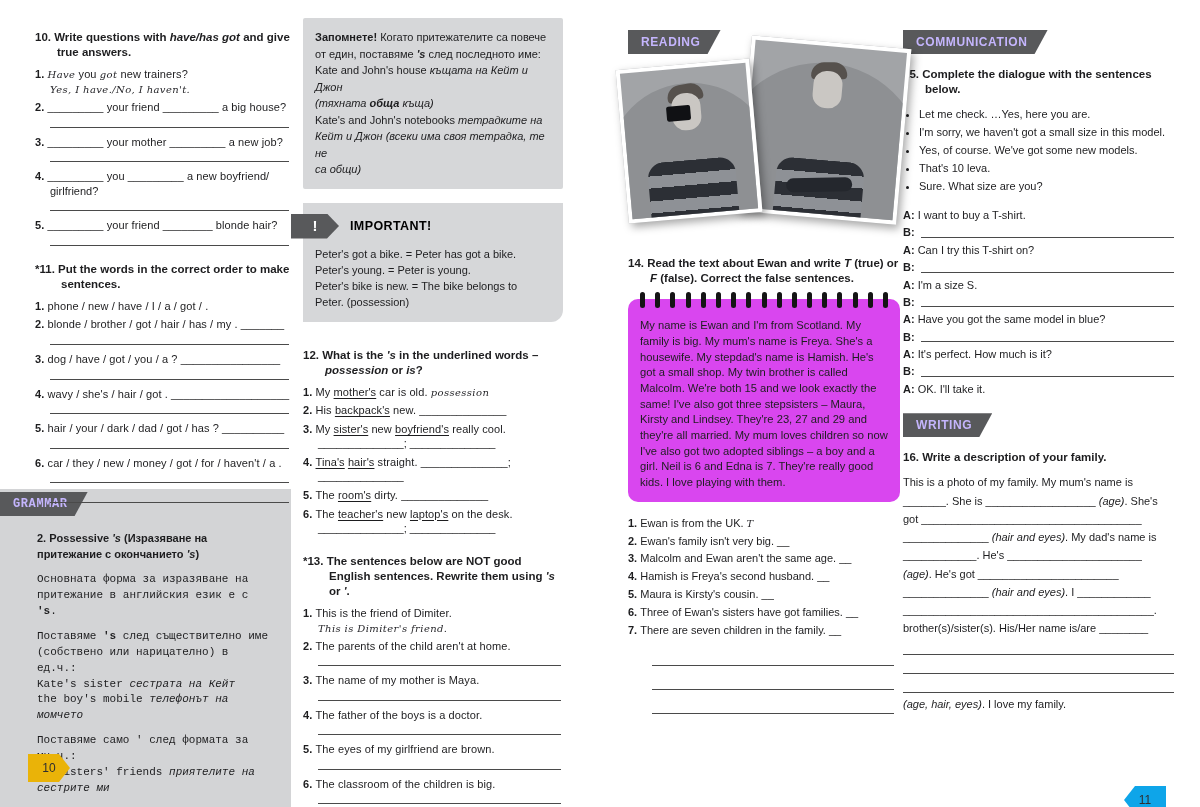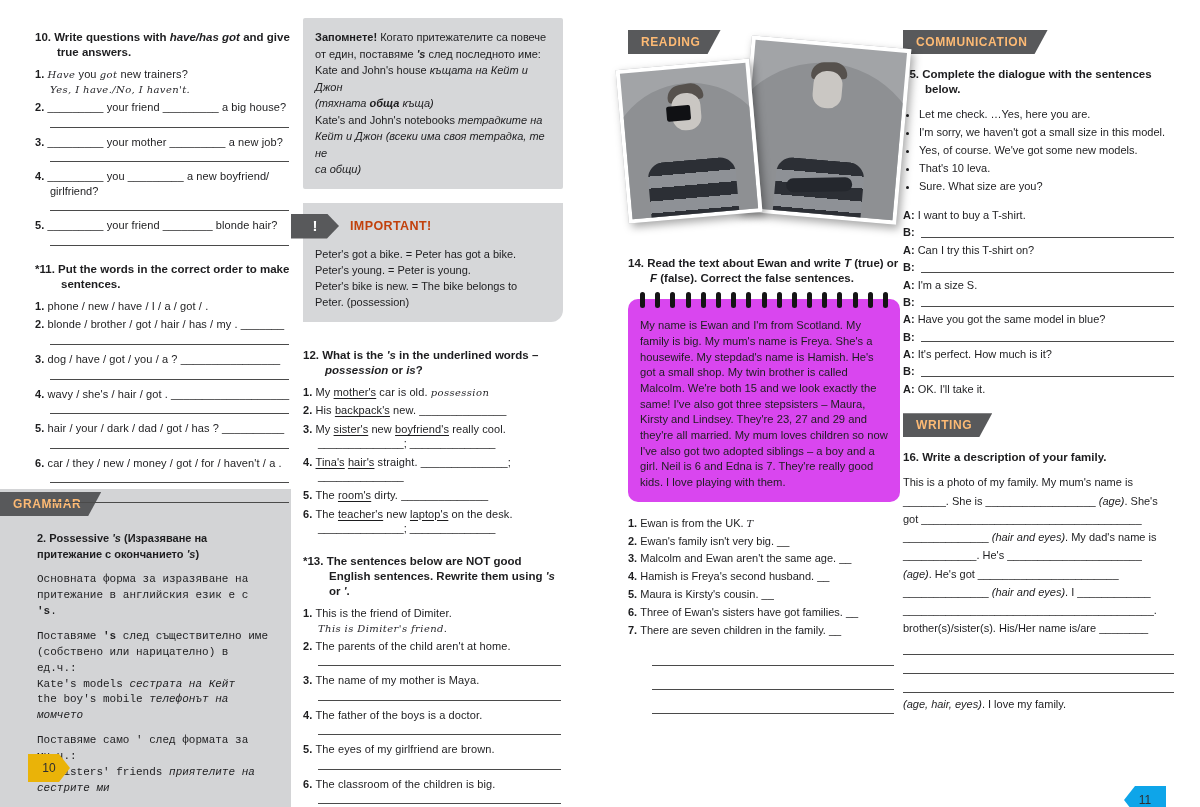--- a/index.html
+++ b/index.html
@@ -18,34 +18,34 @@
   .u{text-decoration:underline;text-underline-offset:2px}
   .hw{font-family:"DejaVu Serif",serif;font-style:italic;font-size:10px;letter-spacing:.4px;color:#26262a}
 
   .extitle{font-weight:bold;font-size:11.5px;line-height:1.32;padding-left:22px;text-indent:-22px;margin:0 0 7px 0;}
   .item{line-height:1.32;padding-left:15px;text-indent:-15px;margin-top:4px;letter-spacing:.1px;}
   .cont{padding-left:15px;line-height:1.32;}
   .hwline{padding-left:15px;line-height:1.2;margin:1px 0 2px;}
   .wline{border-bottom:1px solid #4a4a4a;height:12px;margin:0 2px 7px 15px;}
   .sp{margin-top:9px;}
 
-  .tag{display:inline-block;background:#58595b;color:#fdba74;font-weight:bold;font-size:12px;
+  .tag{display:inline-block;background:#58595b;color:#c4b5fd;font-weight:bold;font-size:12px;
        letter-spacing:.6px;padding:5px 20px 5px 13px;
        clip-path:polygon(0 0,100% 0,calc(100% - 13px) 100%,0 100%);}
   .grammar-band{position:absolute;left:0;top:489px;width:291px;height:318px;background:#d3d4d6;}
-  .grammar-tag{position:absolute;left:0;top:492px;}
+  .grammar-tag{position:absolute;left:0;top:492px;font-family:Liberation Mono, monospace;}
 
   .graybox{background:#d6d7d9;padding:11px 12px;box-sizing:border-box;line-height:1.5;}
   .remember{border-radius:2px;}
   .important{margin-top:14px;position:relative;border-radius:0 0 12px 0;padding-top:9px;line-height:1.48;}
   .imp-head{display:flex;align-items:center;gap:11px;margin:2px 0 7px;}
   .imp-tab{margin-left:-24px;width:48px;height:25px;background:#58595b;color:#fff;font-weight:bold;
            font-size:15px;display:flex;align-items:center;justify-content:center;
            clip-path:polygon(0 0,calc(100% - 12px) 0,100% 50%,calc(100% - 12px) 100%,0 100%);}
-  .imp-title{font-weight:bold;font-size:12.5px;letter-spacing:.4px;color:#c2410c;}
+  .imp-title{font-weight:bold;font-size:12.5px;letter-spacing:.4px;color:#000000;}
   .gline{margin:0;}
 
   .gpara{line-height:1.45;margin-top:9px;font-family:Liberation Mono, monospace;}
   .gsub{font-weight:bold;line-height:1.45;}
 
   .photos{position:relative;height:192px;}
   .photo{position:absolute;border:4px solid #fff;box-shadow:3px 4px 9px rgba(0,0,0,.35);overflow:hidden;background:#a2a4a7;}
   .photo1{left:-6px;top:10px;width:126px;height:146px;transform:rotate(-5deg);z-index:2;}
   .photo2{left:116px;top:-12px;width:152px;height:168px;transform:rotate(5deg);z-index:1;}
   .pcircle{position:absolute;left:-18%;top:10%;width:136%;height:122%;border-radius:50%;background:#8e9093;}
@@ -120,21 +120,21 @@
     <div class="item"><span class="b">6. </span><span>car / they / new / money / got / for / haven't / a .</span></div>
     <div class="wline"></div>
     <div class="wline"></div>
   </div>
 
   <div class="col colg">
     <div class="gsub"><span class="b">2. Possessive </span><span class="bi">'s</span><span class="b"> (Изразяване на притежание с окончанието </span><span class="bi">'s</span><span class="b">)</span></div>
     <div class="gpara"><span>Основната форма за изразяване на притежание в английския език е с </span><span class="b">'s</span><span>.</span></div>
     <div class="gpara">
       <div class="gline"><span>Поставяме </span><span class="b">'s</span><span> след съществително име (собствено или нарицателно) в ед.ч.:</span></div>
-      <div class="gline"><span>Kate's models </span><span class="i">сестрата на Кейт</span></div>
+      <div class="gline"><span>Kate's sister </span><span class="i">сестрата на Кейт</span></div>
       <div class="gline"><span>the boy's mobile </span><span class="i">телефонът на момчето</span></div>
     </div>
     <div class="gpara">
       <div class="gline"><span>Поставяме само ' след формата за мн.ч.:</span></div>
       <div class="gline"><span>my sisters' friends </span><span class="i">приятелите на сестрите ми</span></div>
     </div>
     <div class="gpara">
       <div class="gline"><span>Поставяме </span><span class="b">'s</span><span> след формата за мн.ч., когато съществителното име е с неправилно мн.ч.:</span></div>
       <div class="gline"><span>the children's teacher </span><span class="i">учителят на децата</span></div>
     </div>

